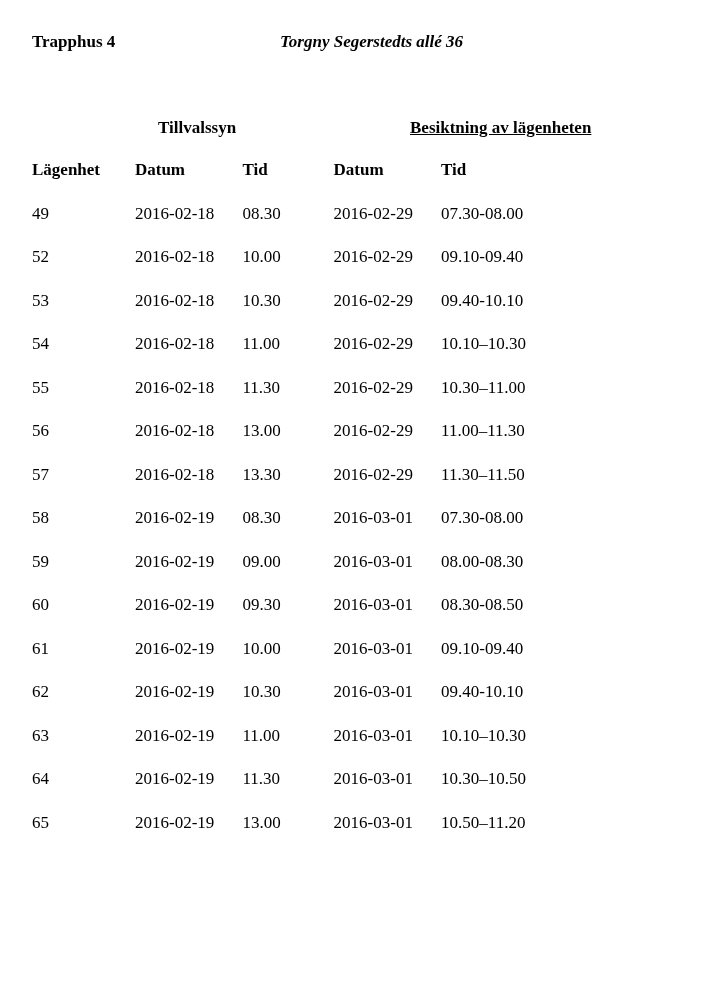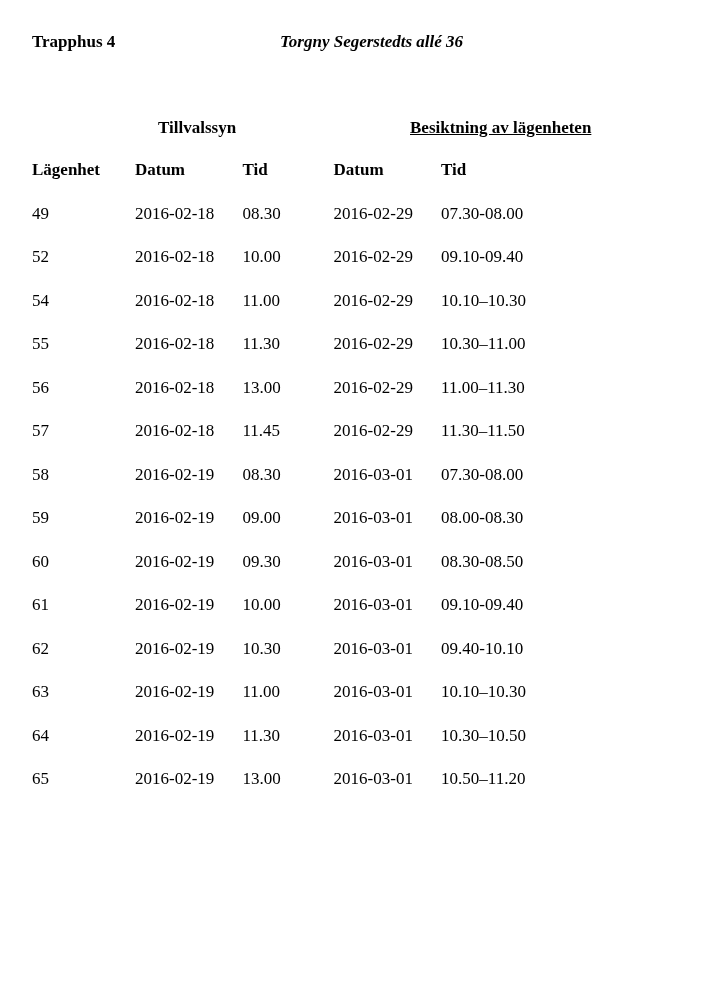--- a/index.html
+++ b/index.html
@@ -137,20 +137,27 @@
         <td>07.30-08.00</td>
       </tr>
       <tr>
         <td>52</td>
         <td>2016-02-18</td>
         <td>10.00</td>
         <td>2016-02-29</td>
         <td>09.10-09.40</td>
       </tr>
       <tr>
+        <td>53</td>
+        <td>2016-02-18</td>
+        <td>10.30</td>
+        <td>2016-02-29</td>
+        <td>09.40-10.10</td>
+      </tr>
+      <tr>
         <td>54</td>
         <td>2016-02-18</td>
         <td>11.00</td>
         <td>2016-02-29</td>
         <td>10.10–10.30</td>
       </tr>
       <tr>
         <td>55</td>
         <td>2016-02-18</td>
         <td>11.30</td>
@@ -160,21 +167,21 @@
       <tr>
         <td>56</td>
         <td>2016-02-18</td>
         <td>13.00</td>
         <td>2016-02-29</td>
         <td>11.00–11.30</td>
       </tr>
       <tr>
         <td>57</td>
         <td>2016-02-18</td>
-        <td>11.45</td>
+        <td>13.30</td>
         <td>2016-02-29</td>
         <td>11.30–11.50</td>
       </tr>
       <tr>
         <td>58</td>
         <td>2016-02-19</td>
         <td>08.30</td>
         <td>2016-03-01</td>
         <td>07.30-08.00</td>
       </tr>

